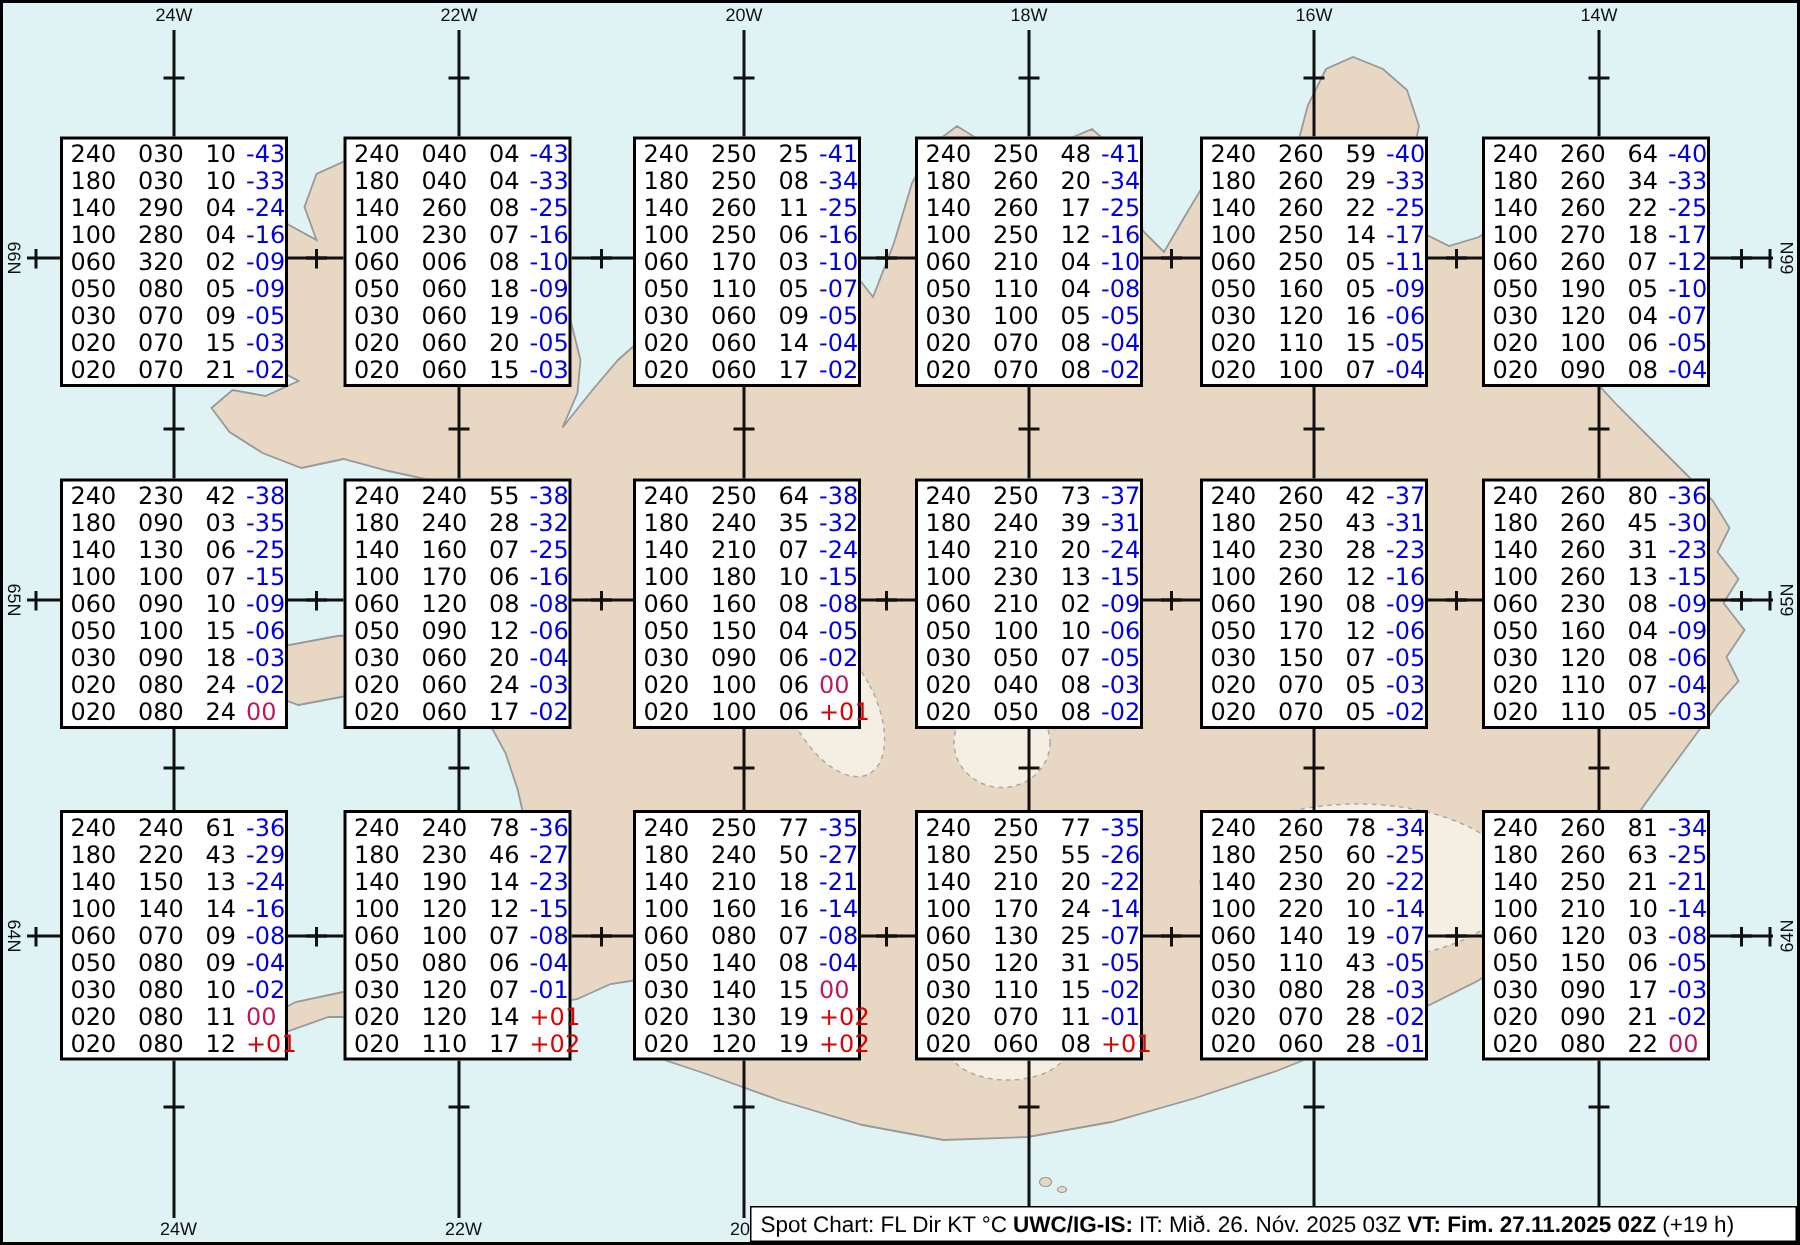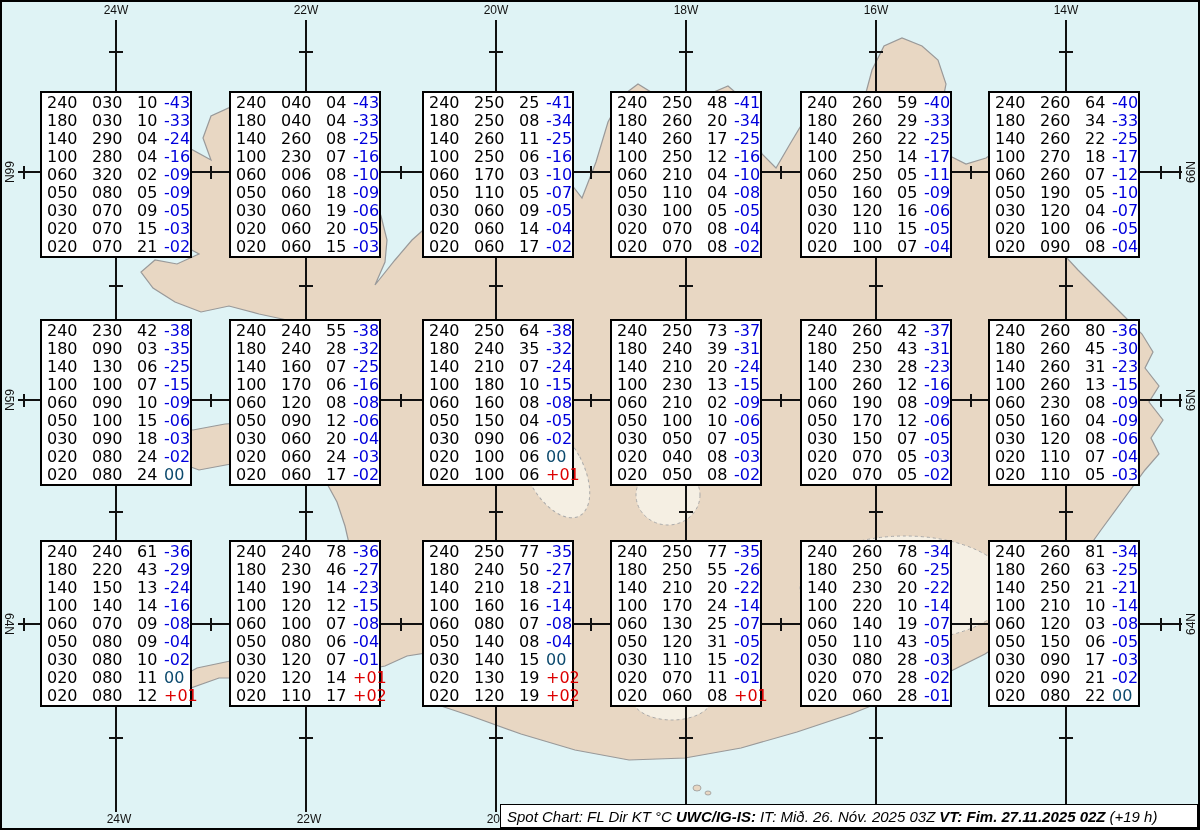--- a/index.html
+++ b/index.html
@@ -28,30 +28,30 @@
   }
   .spot-row{
     display:grid;grid-template-columns:45px 45px 27px 1fr;
     height:18px;line-height:18px;
     font-family:"DejaVu Sans",sans-serif;font-size:16px;color:#000;
     white-space:nowrap;
   }
   .temp-cell{text-align:right;padding-right:6px;}
   .t-neg{color:var(--blue,#0000dd);}
   .t-pos{color:var(--red,#dd0000);}
-  .t-zero{color:#0c4a6e;}
+  .t-zero{color:#be185d;}
   #footer-bar{
     position:absolute;left:498px;top:802px;width:698px;height:24px;
     box-sizing:border-box;background:#fff;border:1px solid #000;
     z-index:4;display:flex;align-items:center;padding-left:6px;
     font-size:15px;color:#000;white-space:nowrap;overflow:hidden;
     font-family:"Liberation Sans",sans-serif;
   }
   #footer-bar .b{font-weight:bold;}
-  #footer-bar span{margin-right:4px;font-style:italic;}
+  #footer-bar span{margin-right:4px;}
 </style>
 </head>
 <body>
 
 <div id="canvas" style="--sea: #dff3f5; --blue: #0000dd; --red: #dd0000;">
 
   <svg id="map-svg" width="1196" height="826" viewBox="2 2 1196 826">
     <path class="land" d="M375,285 L395,260 L412,240 L430,224 L445,212 L452,188 L462,198 L474,206 L486,206
          L494,166 L502,128 L516,102 L538,96 L552,118 L558,150 L568,180 L582,198
          L596,162 L608,122 L622,96 L638,84 L654,94 L662,124 L668,164 L678,198

